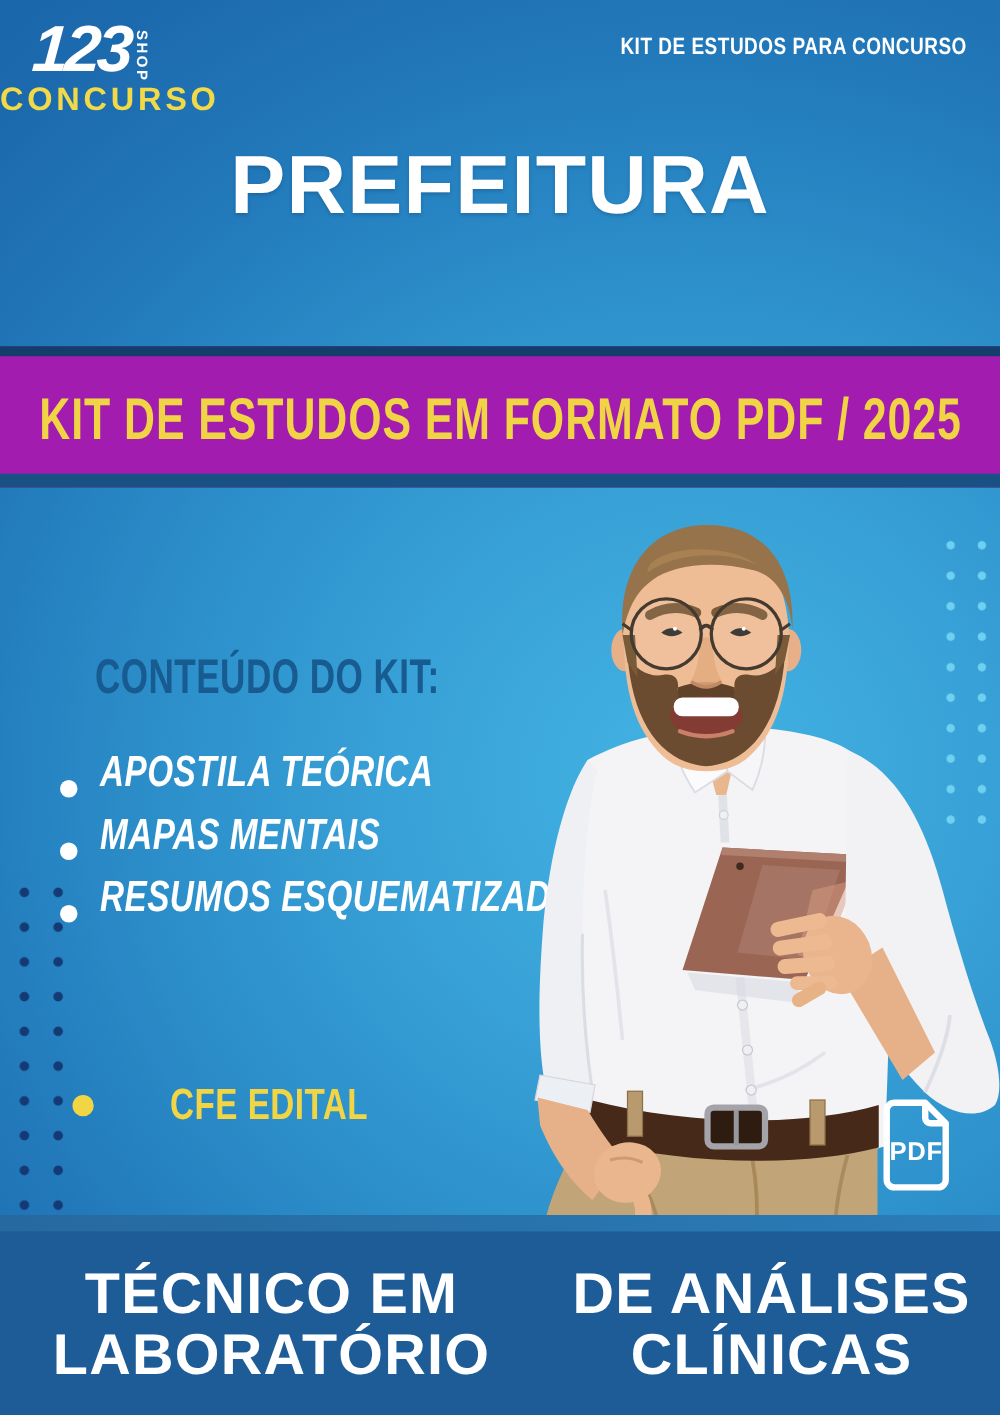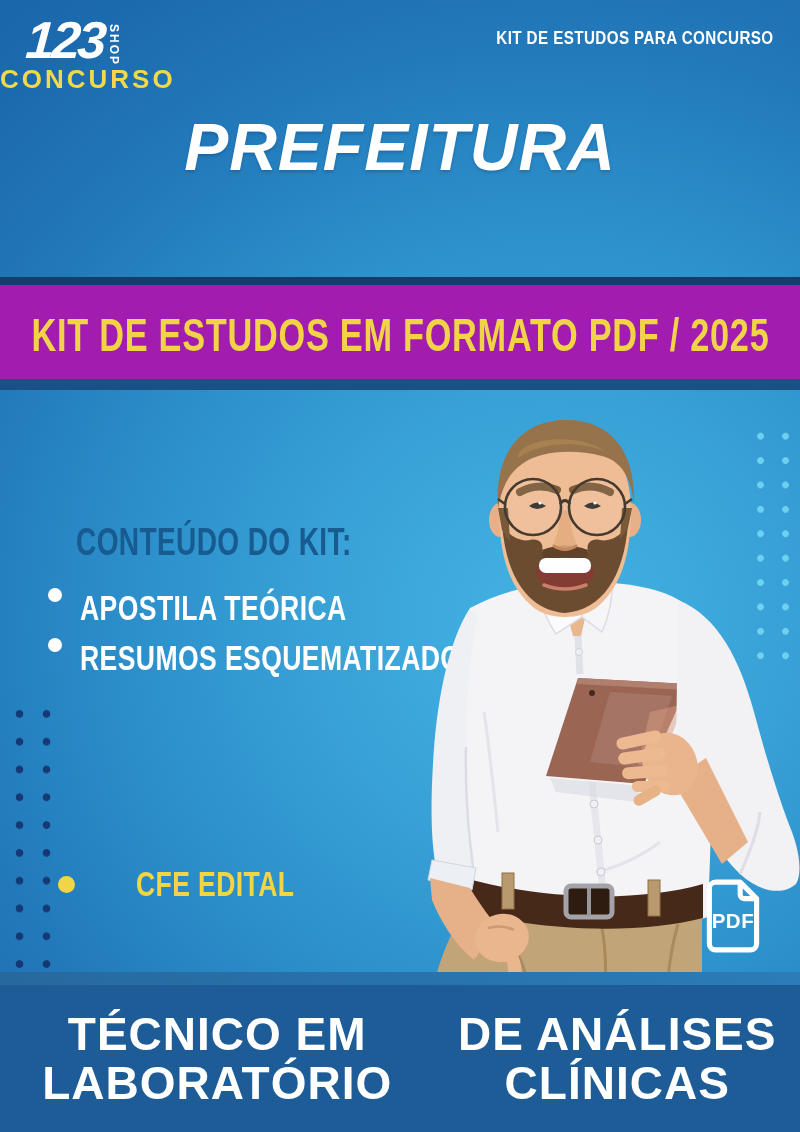--- a/index.html
+++ b/index.html
@@ -40,39 +40,38 @@
     transform:scaleX(0.8);transform-origin:right center;letter-spacing:0.5px;
   }
   .kicker{
     top:64px;width:100%;color:#f2d948;
     font-size:26px;font-weight:bold;letter-spacing:3px;
   }
   .title{
     top:114px;width:100%;text-align:center;color:#fff;font-weight:bold;
     font-size:66px;line-height:1.0;letter-spacing:1px;
     text-shadow:0 2px 3px rgba(10,40,80,0.25);
-    font-style:italic;
   }
   
   .ribbon{
     top:277px;left:0;width:100%;height:113px;background:#a21caf;
     display:flex;align-items:center;justify-content:center;
   }
   .ribbon::before{content:"";position:absolute;left:0;top:0;width:100%;height:8px;background:#133e6b;}
   .ribbon::after{content:"";position:absolute;left:0;bottom:0;width:100%;height:11px;background:#1a5184;}
   .ribbon-text{
     color:#f0d445;font-size:47px;font-weight:bold;white-space:nowrap;
     transform:scaleX(0.73);letter-spacing:1px;padding-top:2px;
   }
   .kit-heading{
     left:76px;top:520px;color:#175b90;font-size:39px;font-weight:bold;white-space:nowrap;
     transform:scaleX(0.72);transform-origin:left center;letter-spacing:0.5px;
   }
   .kit-list{left:48px;top:588px;list-style:none;margin:0;padding:0;}
-  .kit-list li{display:flex;align-items:flex-start;height:50px;}
+  .kit-list li{display:flex;align-items:flex-end;height:50px;font-style:italic;}
   .bullet{width:14px;height:14px;border-radius:50%;background:#fff;margin-right:18px;flex:none;}
   .kit-item-label{
     color:#fff;font-size:35px;font-weight:bold;white-space:nowrap;
     transform:scaleX(0.76);transform-origin:left center;letter-spacing:0.5px;
   }
   .cfe{left:58px;top:864px;display:flex;align-items:center;gap:45px;}
   .cfe-bullet{width:17px;height:17px;border-radius:50%;background:#f2d544;margin-right:16px;flex:none;}
   .cfe-label{
     color:#f2d544;font-size:35px;font-weight:bold;white-space:nowrap;
     transform:scaleX(0.76);transform-origin:left center;letter-spacing:0.5px;
@@ -112,20 +111,24 @@
   <div class="abs ribbon">
     <span class="ribbon-text">KIT DE ESTUDOS EM FORMATO PDF / 2025</span>
   </div>
 
   <div class="abs kit-heading">CONTEÚDO DO KIT:</div>
 
   <ul class="abs kit-list">
     <li>
       <span class="bullet"></span>
       <span class="kit-item-label">APOSTILA TEÓRICA</span>
+    </li>
+    <li>
+      <span class="bullet"></span>
+      <span class="kit-item-label">MAPAS MENTAIS</span>
     </li>
     <li>
       <span class="bullet"></span>
       <span class="kit-item-label">RESUMOS ESQUEMATIZADOS</span>
     </li>
   </ul>
 
   <div class="abs cfe">
     <span class="cfe-bullet"></span>
     <span class="cfe-label">CFE EDITAL</span>

